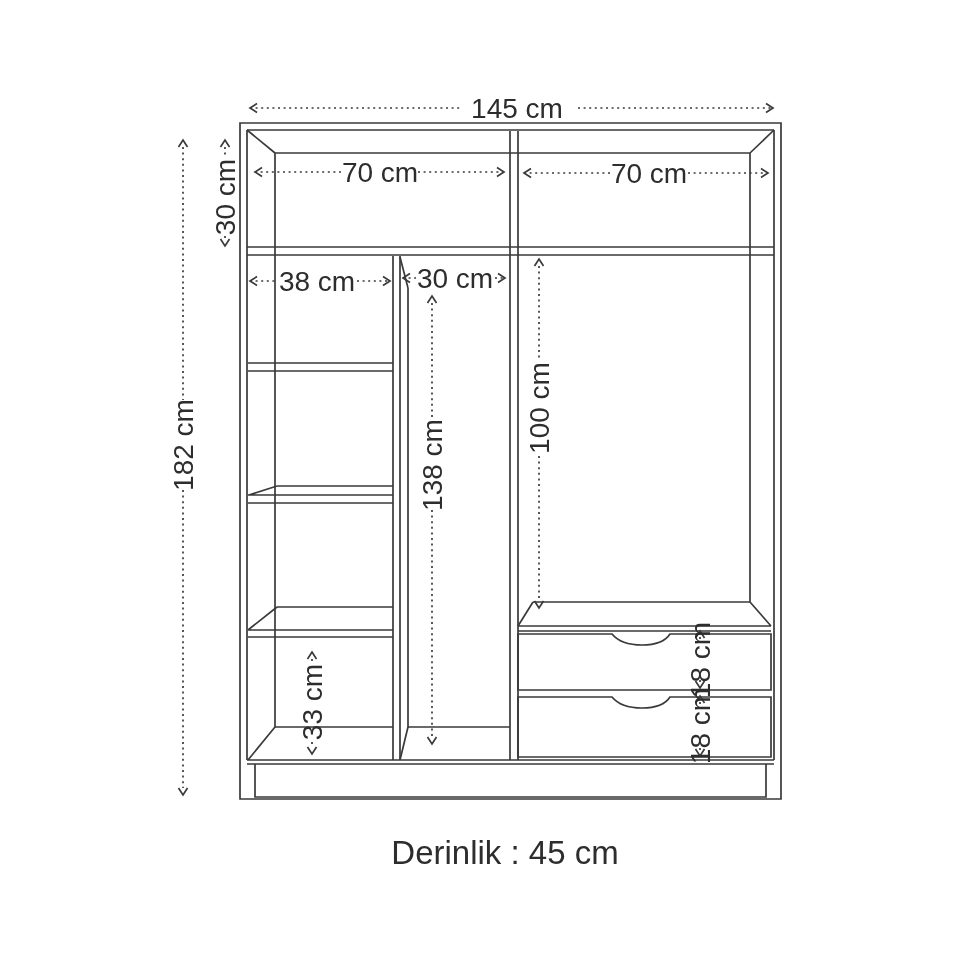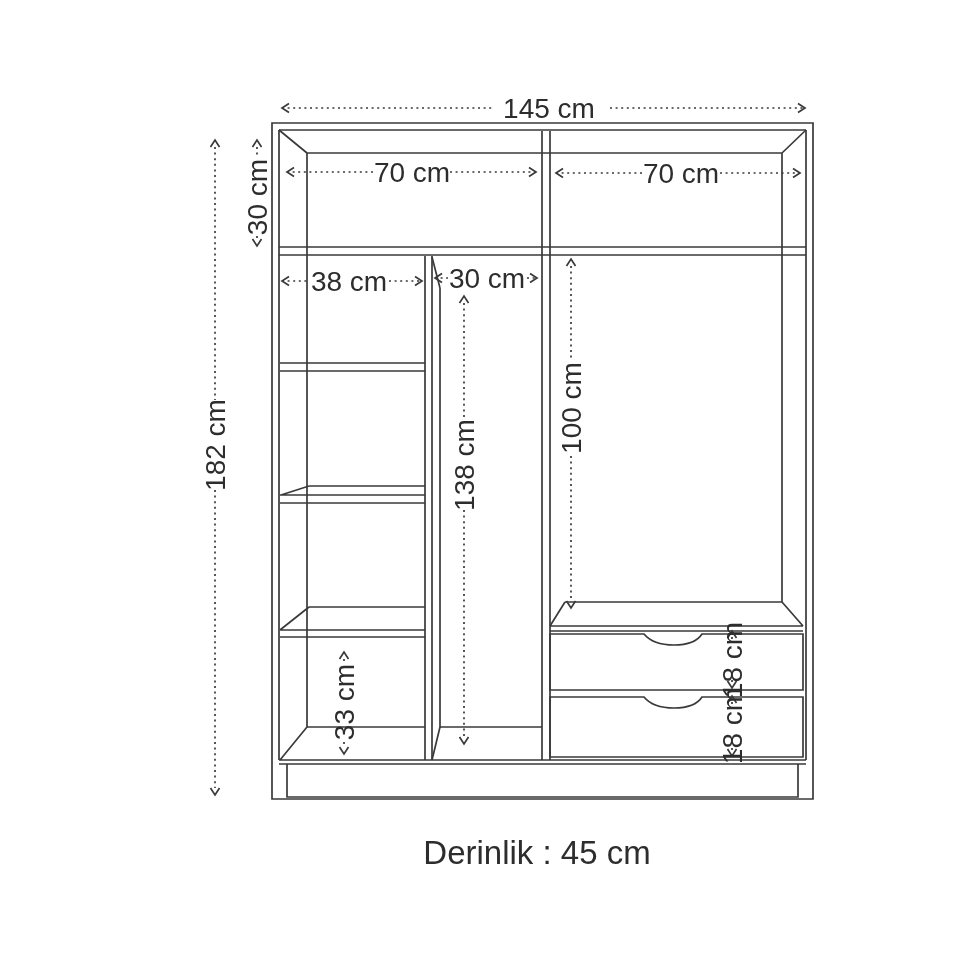--- a/index.html
+++ b/index.html
@@ -1,21 +1,21 @@
 <!DOCTYPE html>
 <html><head>
 <meta charset="utf-8">
 <style>
   html, body { margin: 0; padding: 0; }
   body {
     width: 960px; height: 960px;
     background: #ffffff;
     font-family: "Liberation Sans", sans-serif;
   }
-  .page { width: 788px; height: 960px; position: relative; background: #ffffff; margin-left: 32px; }
+  .page { width: 788px; height: 960px; position: relative; background: #ffffff; }
   svg { display: block; }
   
   .s path {
     fill: none;
     stroke: #3a3a3a;
     stroke-width: 1.7;
     stroke-linejoin: miter;
     stroke-linecap: butt;
   }
   

